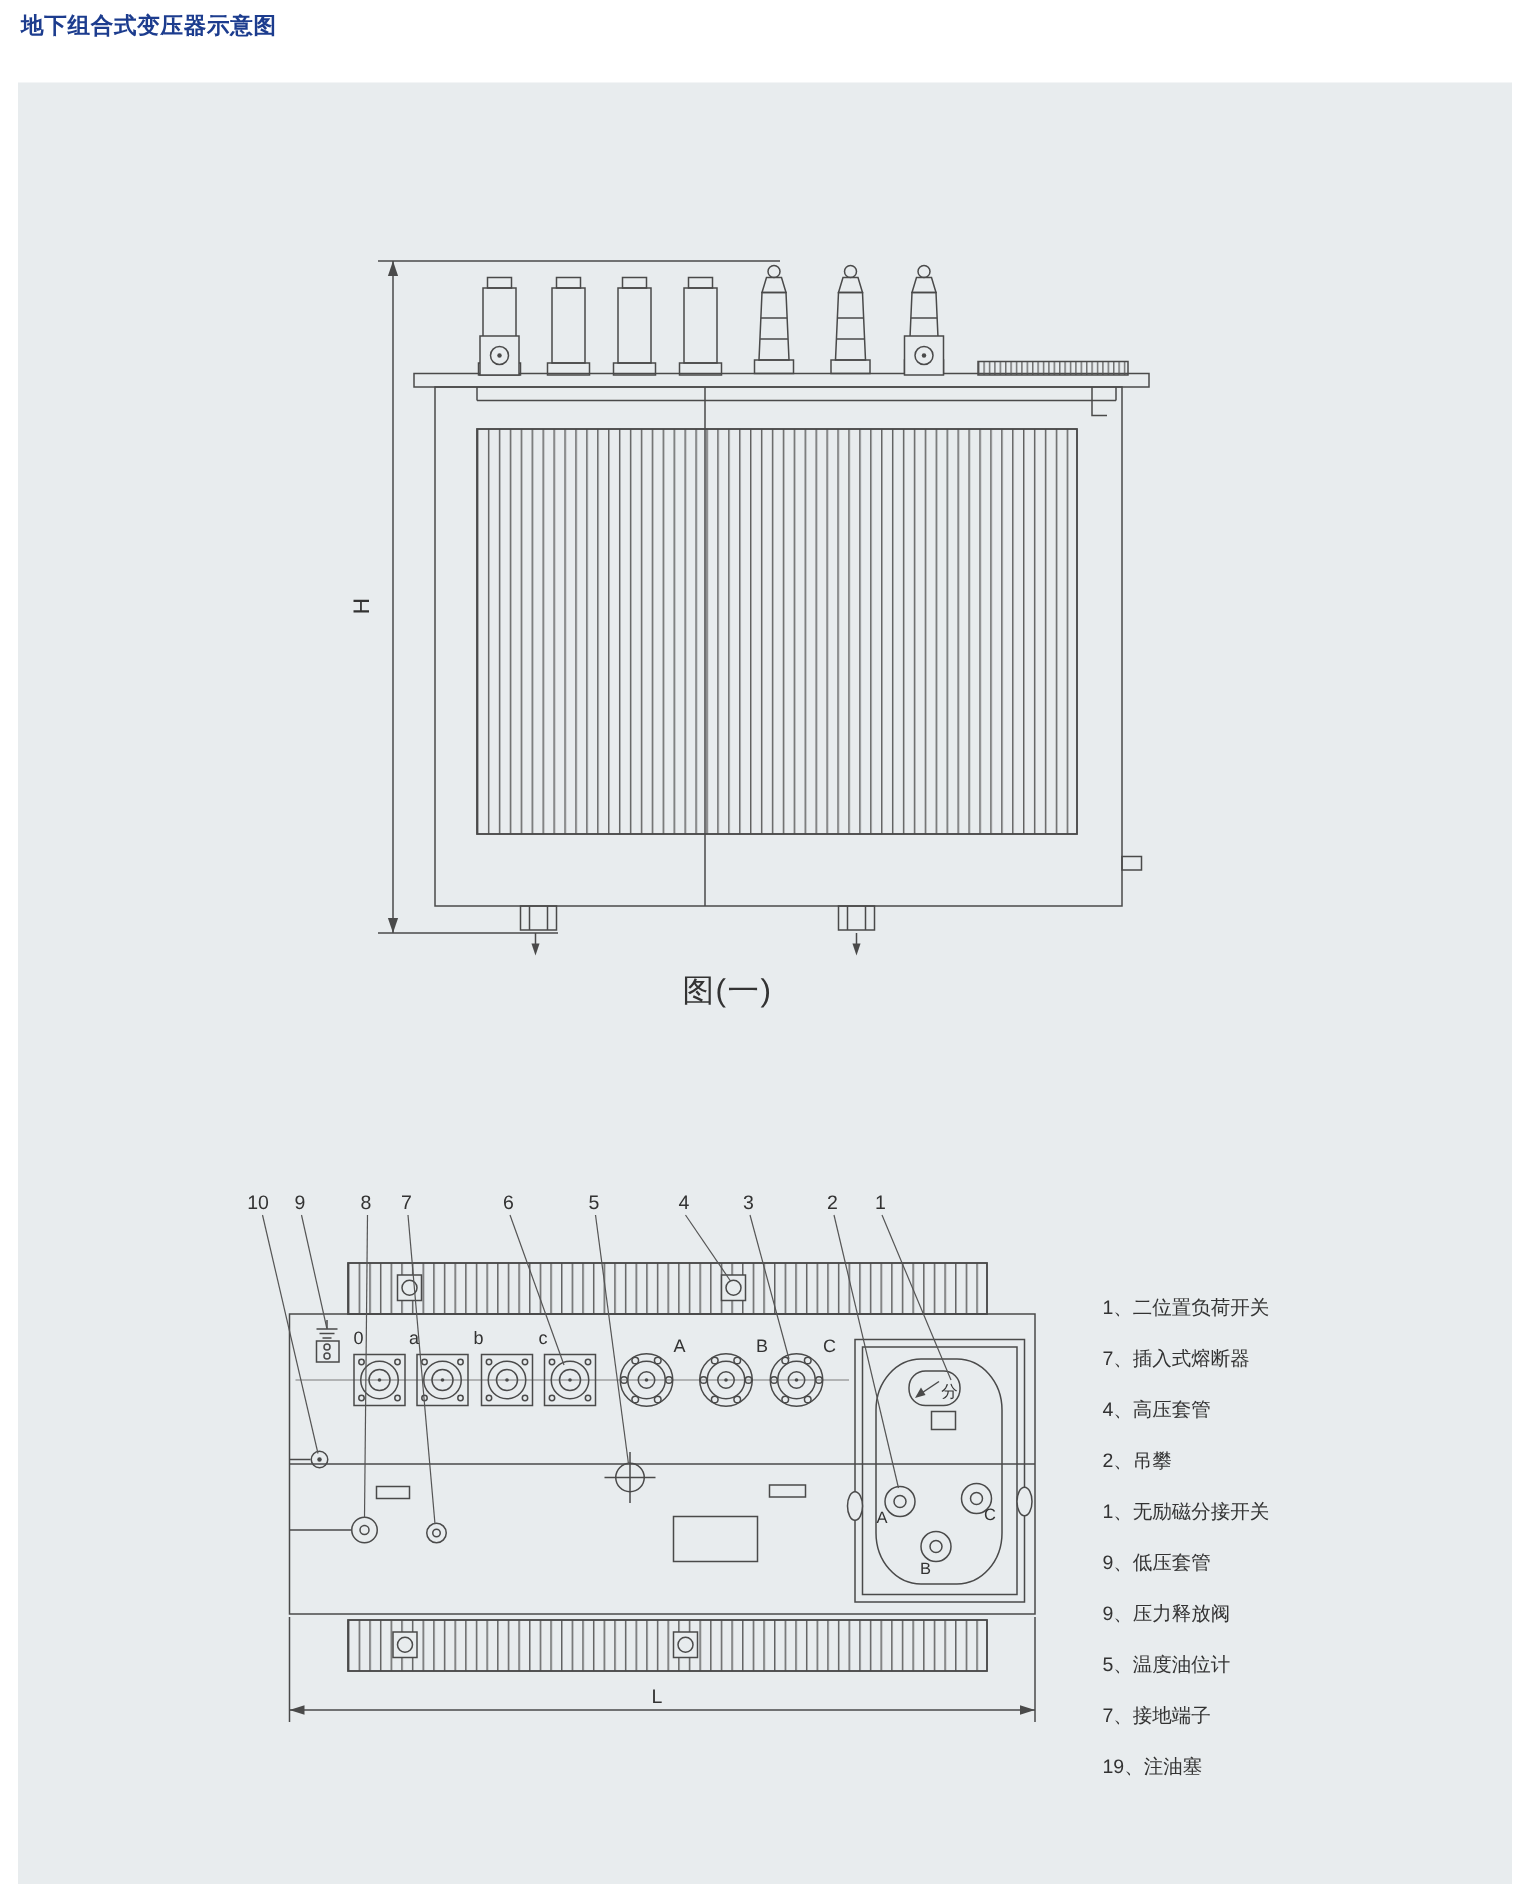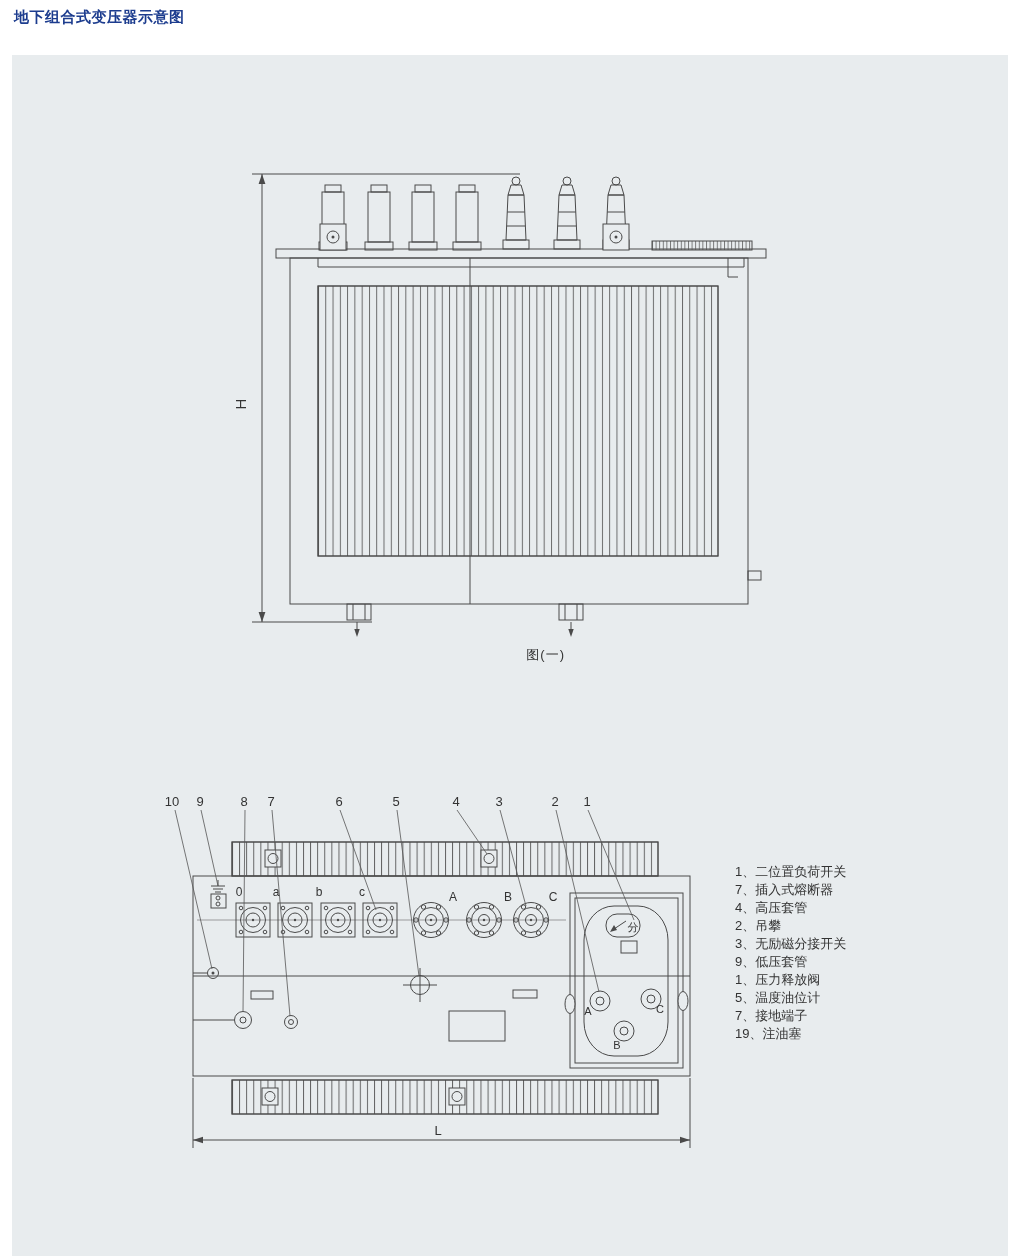--- a/index.html
+++ b/index.html
@@ -2,24 +2,24 @@
 <html><head>
 <meta charset="utf-8">
 <style>
   html,body{margin:0;padding:0;background:#fff;}
   #page{position:relative;width:1020px;height:1256px;background:#ffffff;
         font-family:"Liberation Sans",sans-serif;overflow:hidden;}
   #page-title{position:absolute;left:14px;top:8px;font-size:15px;font-weight:bold;
         color:#1c3c8e;letter-spacing:0.5px;}
   #panel{position:absolute;left:12px;top:55px;width:996px;height:1201px;background:#e8ecee;}
   svg{position:absolute;overflow:visible;}
-  #fig1-caption{position:absolute;left:455px;top:646px;width:110px;text-align:right;
-        font-size:13px;color:#333;letter-spacing:1px;}
+  #fig1-caption{position:absolute;left:455px;top:646px;width:110px;text-align:left;
+        font-size:21px;color:#333;letter-spacing:1px;}
   #legend{position:absolute;left:735px;top:863px;width:180px;display:flex;
-        flex-direction:column;gap:0;font-size:13px;color:#333;}
+        flex-direction:column;gap:16px;font-size:13px;color:#333;}
   .legend-item{white-space:nowrap;}
   text{font-family:"Liberation Sans",sans-serif;fill:#333;}
 </style>
 </head>
 <body>
 
 <div id="page">
 
   <div id="page-title">地下组合式变压器示意图</div>
 
@@ -297,21 +297,21 @@
     </g>
 
     <text x="438" y="1135" font-size="13" text-anchor="middle">L</text>
   </svg>
 
   <div id="legend">
     <div class="legend-item">1、二位置负荷开关</div>
     <div class="legend-item">7、插入式熔断器</div>
     <div class="legend-item">4、高压套管</div>
     <div class="legend-item">2、吊攀</div>
-    <div class="legend-item">3、无励磁分接开关</div>
+    <div class="legend-item">1、无励磁分接开关</div>
     <div class="legend-item">9、低压套管</div>
-    <div class="legend-item">1、压力释放阀</div>
+    <div class="legend-item">9、压力释放阀</div>
     <div class="legend-item">5、温度油位计</div>
     <div class="legend-item">7、接地端子</div>
     <div class="legend-item">19、注油塞</div>
   </div>
 
 </div>
 
 </body></html>

